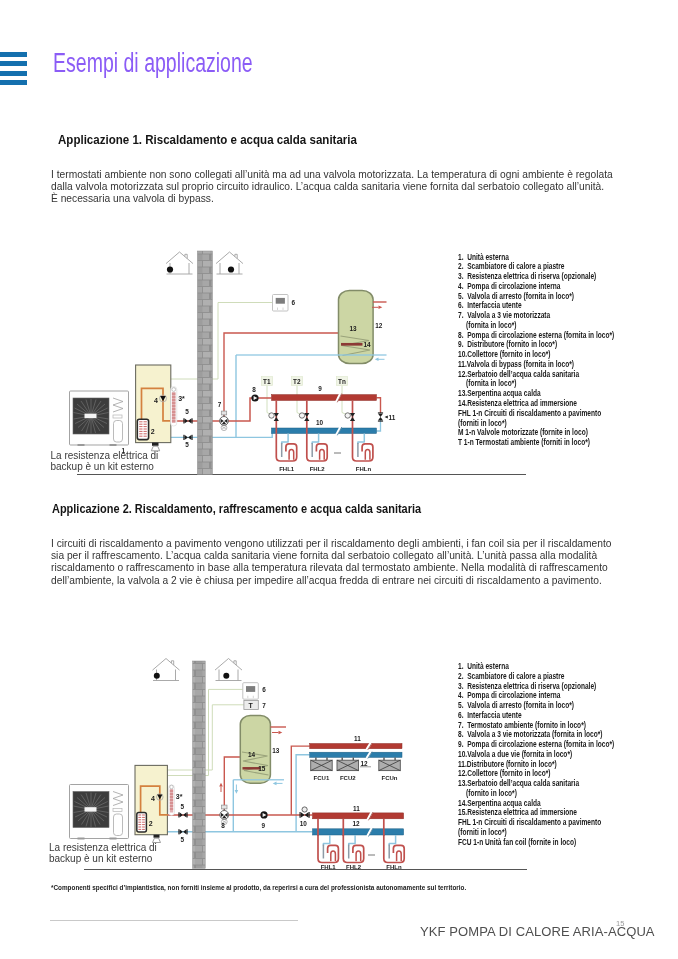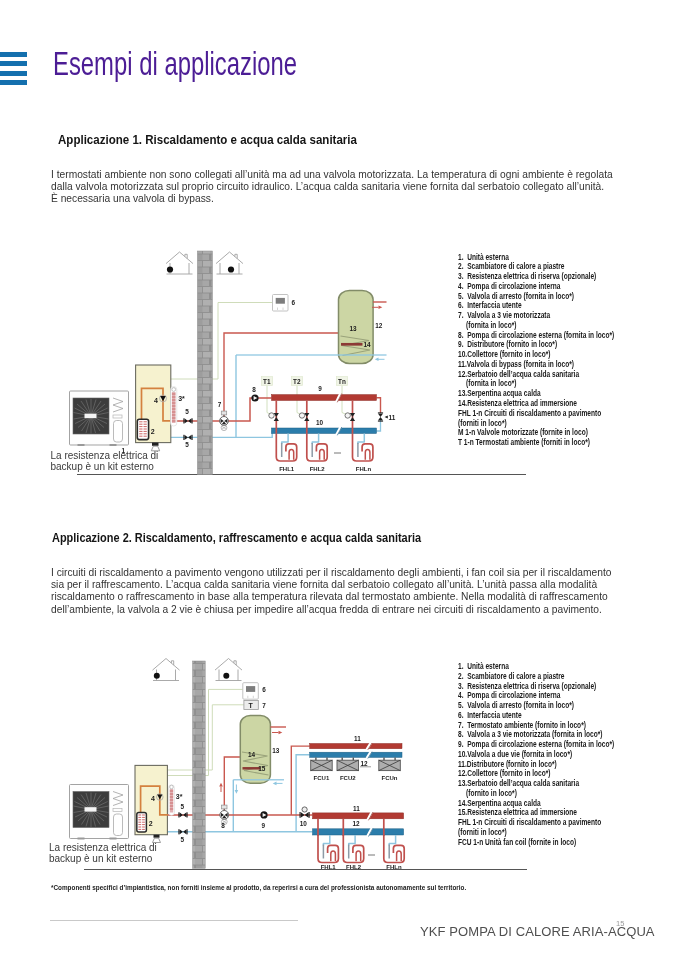--- a/index.html
+++ b/index.html
@@ -1,19 +1,19 @@
 <!DOCTYPE html>
 <html><head>
 <meta charset="utf-8">
 <style>
 html,body{margin:0;padding:0}
 body{width:678px;height:959px;position:relative;background:#fff;font-family:"Liberation Sans",sans-serif;overflow:hidden}
 .abs{position:absolute}
 .sx{transform-origin:0 0;display:block;white-space:nowrap}
-#title{left:53px;top:47px;font-size:33px;line-height:33px;color:#4c1d95}
+#title{left:53px;top:47px;font-size:27px;line-height:33px;color:#8b5cf6}
 #title .sx{transform:scaleX(0.723)}
 .bar{left:0;width:26.5px;height:5.2px;background:#1470ae}
 .h2{font-size:13px;line-height:13px;font-weight:bold;color:#151515;transform:scaleX(0.888)}
 .para{font-size:10.5px;line-height:12.2px;color:#333;transform:scaleX(0.975)}
 .leg{font-size:8.4px;font-weight:bold;line-height:9.76px;color:#1a1a1a;transform:scaleX(0.786);transform-origin:0 0;position:absolute;left:458px;width:300px}
 .leg .li{padding-left:10.2px;text-indent:-10.2px}
 .leg .ln{padding-left:0;text-indent:0}
 .note{font-size:10px;line-height:11.35px;color:#3a3a3a}
 .foot{font-size:6.9px;font-weight:bold;color:#222;transform:scaleX(0.923)}
 </style>
@@ -27,24 +27,24 @@
     <span class="sx">Esempi di applicazione</span>
   </div>
 
 <div class="abs" style="left:58px;top:133.4px">
     <span class="sx h2" style="transform:scaleX(0.888)">Applicazione 1. Riscaldamento e acqua calda sanitaria</span>
   </div>
 <div class="abs" style="left:50.5px;top:168px">
     <span class="sx para">I termostati ambiente non sono collegati all’unità ma ad una valvola motorizzata. La temperatura di ogni ambiente è regolata<br>dalla valvola motorizzata sul proprio circuito idraulico. L’acqua calda sanitaria viene fornita dal serbatoio collegato all’unità.<br>È necessaria una valvola di bypass.</span>
   </div>
 
-<div class="abs" style="left:51.5px;top:531px">
+<div class="abs" style="left:51.5px;top:502px">
     <span class="sx h2" style="transform:scaleX(0.843)">Applicazione 2. Riscaldamento, raffrescamento e acqua calda sanitaria</span>
   </div>
-<div class="abs" style="left:50.5px;top:566px">
+<div class="abs" style="left:50.5px;top:537px">
     <span class="sx para">I circuiti di riscaldamento a pavimento vengono utilizzati per il riscaldamento degli ambienti, i fan coil sia per il riscaldamento<br>sia per il raffrescamento. L’acqua calda sanitaria viene fornita dal serbatoio collegato all’unità. L’unità passa alla modalità<br>riscaldamento o raffrescamento in base alla temperatura rilevata dal termostato ambiente. Nella modalità di raffrescamento<br>dell’ambiente, la valvola a 2 vie è chiusa per impedire all’acqua fredda di entrare nei circuiti di riscaldamento a pavimento.</span>
   </div>
 
 <div class="leg" style="top:252.5px">
 <div class="li">1.&nbsp;&nbsp;Unità esterna</div>
 <div class="li">2.&nbsp;&nbsp;Scambiatore di calore a piastre</div>
 <div class="li">3.&nbsp;&nbsp;Resistenza elettrica di riserva (opzionale)</div>
 <div class="li">4.&nbsp;&nbsp;Pompa di circolazione interna</div>
 <div class="li">5.&nbsp;&nbsp;Valvola di arresto (fornita in loco*)</div>
 <div class="li">6.&nbsp;&nbsp;Interfaccia utente</div>

